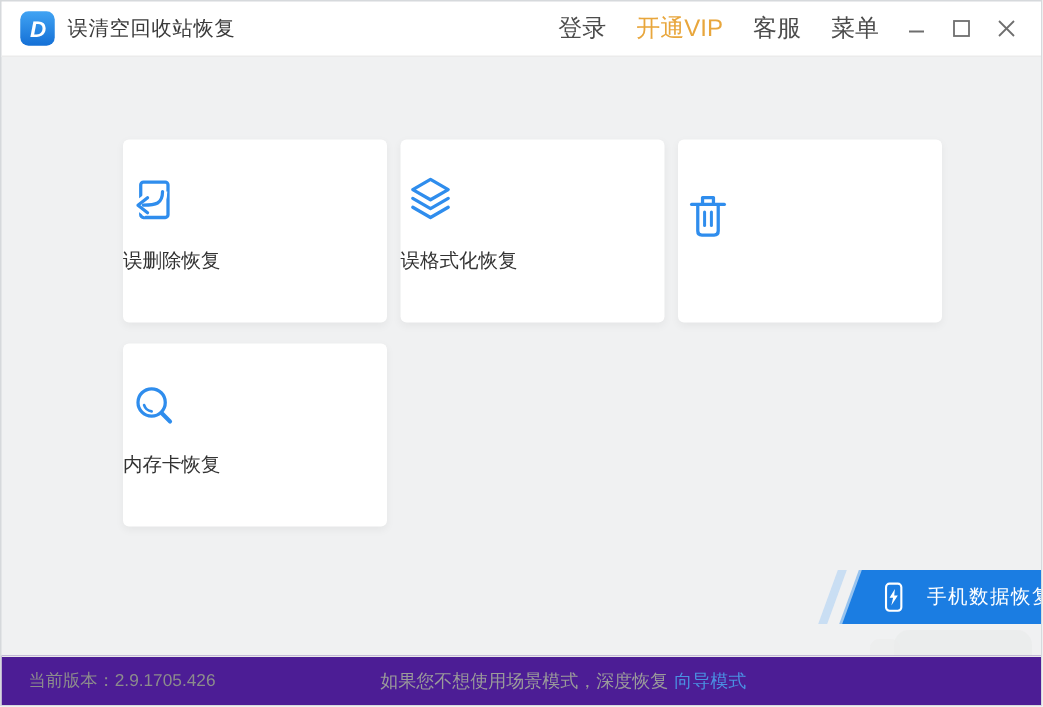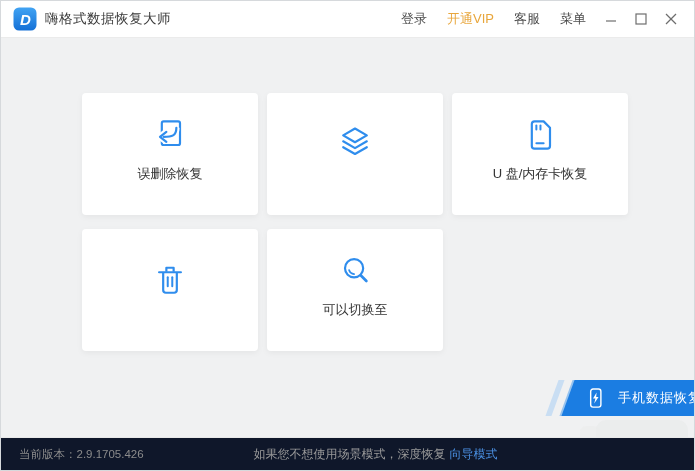--- a/index.html
+++ b/index.html
@@ -21,58 +21,58 @@
   
   .titlebar{
     position:absolute;top:0;left:0;right:0;height:37px;
     background:#fff;border-bottom:1px solid #ebebeb;
     display:flex;align-items:center;padding:0 8px 0 12px;
   }
   .logo{width:24px;height:24px;flex:0 0 auto;}
   .app-title{margin-left:8px;font-size:13.5px;color:#3a3a3a;letter-spacing:.5px;}
   .titlebar-spacer{flex:1;}
   .nav-item{
-    font-size:13px;color:#4c4c4c;margin:0 10px;cursor:pointer;white-space:nowrap;
+    font-size:16px;color:#4c4c4c;margin:0 10px;cursor:pointer;white-space:nowrap;
   }
   .nav-item.vip{color:var(--vip-gold);}
   .win-btn{
     width:30px;height:37px;display:flex;align-items:center;justify-content:center;
     cursor:pointer;color:#6e6e6e;background:none;border:none;
   }
   .win-btn svg{display:block;}
   
   .grid{
     position:absolute;left:81px;top:92px;width:546px;
     display:flex;flex-wrap:wrap;gap:14px 9px;
   }
   .card{
     width:176px;height:122px;background:#fff;border-radius:4px;
     box-shadow:0 2px 6px rgba(0,0,0,.05);cursor:pointer;
-    display:flex;flex-direction:column;align-items:center;justify-content:center;
+    display:flex;flex-direction:column;justify-content:center;
     padding-bottom:10px;
   }
   .card-icon{color:var(--accent);margin-bottom:10px;}
   .card-label{font-size:13px;color:#333;}
   
   .banner-stripe{position:absolute;top:379px;height:36px;width:6px;transform:skewX(-20deg);}
   .stripe-1{right:136px;background:#c9def3;}
   .stripe-2{right:122px;background:#96c3ef;}
   .phone-banner{
     position:absolute;top:379px;right:-14px;width:140px;height:36px;
     background:var(--banner-blue);transform:skewX(-20deg);cursor:pointer;
   }
   .phone-banner-inner{
     transform:skewX(20deg);height:100%;
     display:flex;align-items:center;padding-left:16px;
   }
   .phone-banner-label{color:#fff;font-size:13px;letter-spacing:1px;margin-left:12px;}
   
   .footer{
     position:absolute;left:0;right:0;bottom:0;height:33px;
-    background:#0f172a;border-top:1px solid #e9e9e9;
+    background:#4c1d95;border-top:1px solid #e9e9e9;
   }
   .version{
     position:absolute;left:18px;top:0;line-height:32px;
     font-size:11.5px;color:#8c8c8c;
   }
   .mode-hint{
     position:absolute;left:calc(50% + 28px);transform:translateX(-50%);
     top:0;line-height:32px;font-size:12px;color:#9a9a9a;white-space:nowrap;
   }
   .mode-hint a{color:var(--link-blue);text-decoration:none;cursor:pointer;margin-left:4px;}
@@ -90,21 +90,21 @@
     <svg class="logo" viewBox="0 0 24 24">
       <defs>
         <linearGradient id="lg" x1="0" y1="0" x2="0" y2="1">
           <stop offset="0" stop-color="#41a3f3"></stop>
             <stop offset="1" stop-color="#1470d6"></stop>
         </linearGradient>
       </defs>
       <rect x="0.5" y="0.5" width="23" height="23" rx="5.5" fill="url(#lg)"></rect>
       <text x="12.5" y="17.5" text-anchor="middle" font-size="15" font-weight="bold" font-style="italic" fill="#ffffff" font-family="'Liberation Sans',sans-serif">D</text>
     </svg>
-    <span class="app-title">嗨格式数据恢复大师</span>
+    <span class="app-title">误清空回收站恢复</span>
     <div class="titlebar-spacer"></div>
 
     <span class="nav-item">登录</span>
     <span class="nav-item vip">开通VIP</span>
     <span class="nav-item">客服</span>
     <span class="nav-item">菜单</span>
 
     <button class="win-btn">
       <svg width="12" height="12" viewBox="0 0 12 12">
         <line x1="1" y1="8" x2="11" y2="8" stroke="currentColor" stroke-width="1.2"></line>
@@ -135,50 +135,42 @@
       </svg>
       <span class="card-label">误删除恢复</span>
     </div>
 
     <div class="card">
       <svg class="card-icon" width="40" height="40" viewBox="0 0 44 44">
         <polygon points="22,5 35,12.5 22,20 9,12.5" fill="none" stroke="currentColor" stroke-width="2.4" stroke-linejoin="round"></polygon>
         <path d="M9 19 L22 26.5 L35 19" fill="none" stroke="currentColor" stroke-width="2.4" stroke-linecap="round" stroke-linejoin="round"></path>
         <path d="M9 25.5 L22 33 L35 25.5" fill="none" stroke="currentColor" stroke-width="2.4" stroke-linecap="round" stroke-linejoin="round"></path>
       </svg>
+      <span class="card-label">误格式化恢复</span>
     </div>
 
-    <div class="card">
-      <svg class="card-icon" width="40" height="40" viewBox="0 0 44 44">
-        <path d="M16 7 H26 L33 14 V34 Q33 37 30 37 H16 Q13 37 13 34 V10 Q13 7 16 7 Z" fill="none" stroke="currentColor" stroke-width="2.4" stroke-linejoin="round"></path>
-        <line x1="18" y1="11.5" x2="18" y2="16" stroke="currentColor" stroke-width="2.2" stroke-linecap="round"></line>
-        <line x1="22.5" y1="11.5" x2="22.5" y2="16" stroke="currentColor" stroke-width="2.2" stroke-linecap="round"></line>
-        <line x1="18" y1="31" x2="26" y2="31" stroke="currentColor" stroke-width="2.2" stroke-linecap="round"></line>
-      </svg>
-      <span class="card-label">U 盘/内存卡恢复</span>
-    </div>
 
     <div class="card">
       <svg class="card-icon" width="40" height="40" viewBox="0 0 44 44">
         <path d="M18 13 V8.5 H26 V13" fill="none" stroke="currentColor" stroke-width="2.4" stroke-linejoin="round"></path>
         <line x1="10" y1="13.5" x2="34" y2="13.5" stroke="currentColor" stroke-width="2.4" stroke-linecap="round"></line>
         <path d="M14.5 13.5 V33 Q14.5 36 17.5 36 H26.5 Q29.5 36 29.5 33 V13.5" fill="none" stroke="currentColor" stroke-width="2.4" stroke-linejoin="round"></path>
         <line x1="19.5" y1="19" x2="19.5" y2="29" stroke="currentColor" stroke-width="2.2" stroke-linecap="round"></line>
         <line x1="24.5" y1="19" x2="24.5" y2="29" stroke="currentColor" stroke-width="2.2" stroke-linecap="round"></line>
       </svg>
     </div>
 
 
     <div class="card">
       <svg class="card-icon" width="40" height="40" viewBox="0 0 44 44">
         <circle cx="21" cy="19" r="10" fill="none" stroke="currentColor" stroke-width="2.4"></circle>
         <line x1="28.5" y1="27" x2="34.5" y2="33" stroke="currentColor" stroke-width="3" stroke-linecap="round"></line>
         <path d="M15.5 21 A6.5 6.5 0 0 0 21 25.5" fill="none" stroke="currentColor" stroke-width="2" stroke-linecap="round"></path>
       </svg>
-      <span class="card-label">可以切换至</span>
+      <span class="card-label">内存卡恢复</span>
     </div>
 
   </div>
 
   <div class="banner-stripe stripe-1"></div>
   <div class="banner-stripe stripe-2"></div>
   <div class="phone-banner">
     <div class="phone-banner-inner">
       <svg width="22" height="27" viewBox="0 0 28 28">
         <rect x="8.5" y="2" width="13" height="23" rx="3" fill="none" stroke="#ffffff" stroke-width="1.8"></rect>

